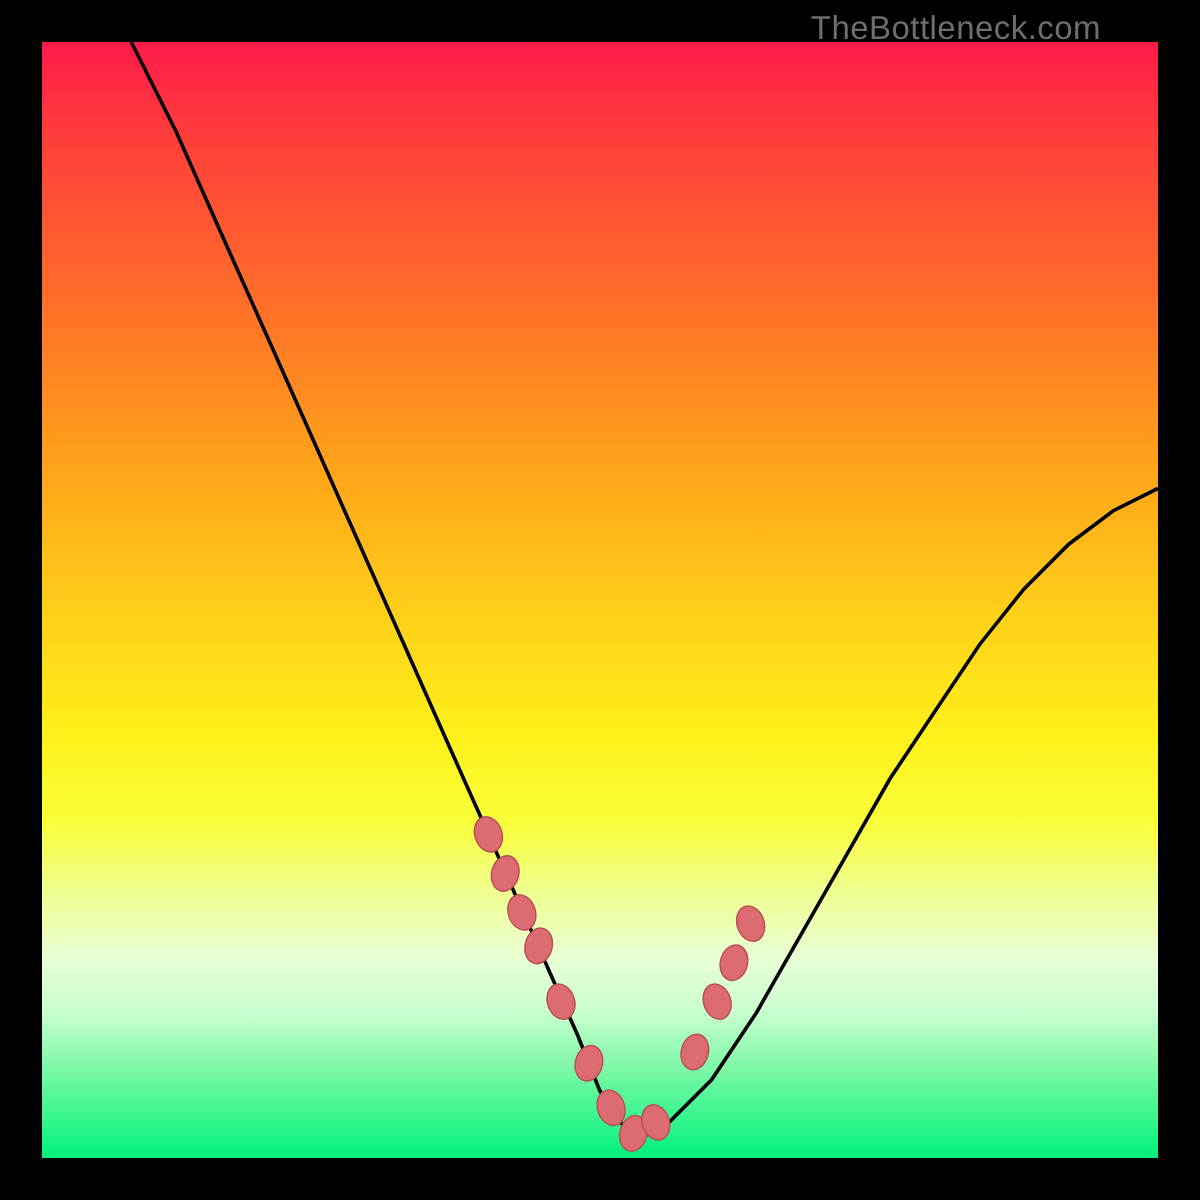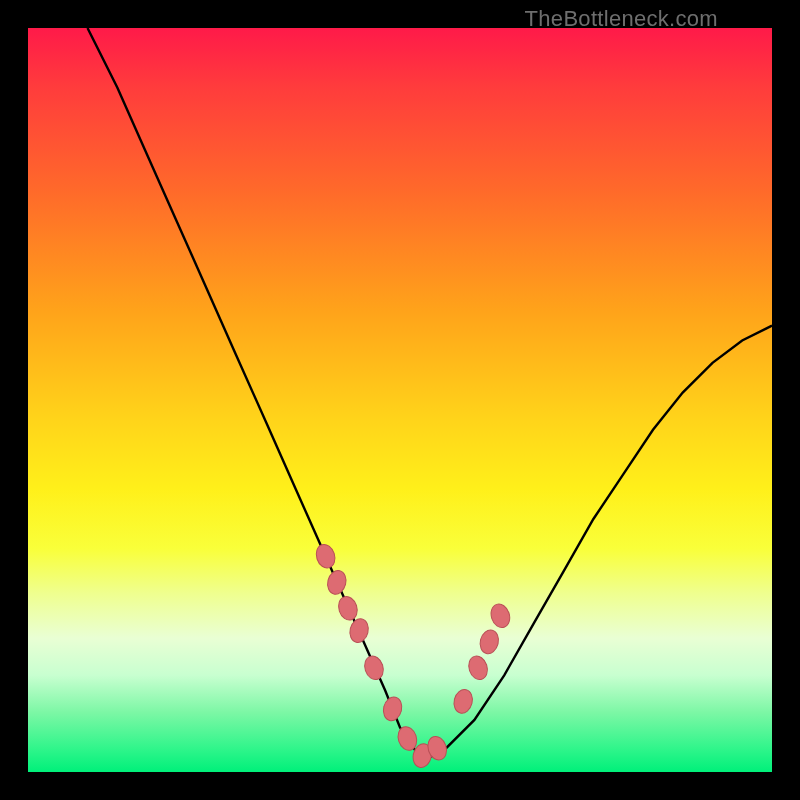--- a/index.html
+++ b/index.html
@@ -9,20 +9,21 @@
     height: 800px;
     background: #000;
     font-family: Arial, Helvetica, sans-serif;
     overflow: hidden;
   }
   .frame {
     position: relative;
     width: 732px;
     height: 800px;
     background: #000;
+    padding-left: 16px;
   }
   .watermark {
     position: absolute;
     top: 6px;
     right: 14px;
     color: #6e6e6e;
     font-size: 22px;
     font-weight: 500;
     letter-spacing: 0.3px;
     z-index: 5;

